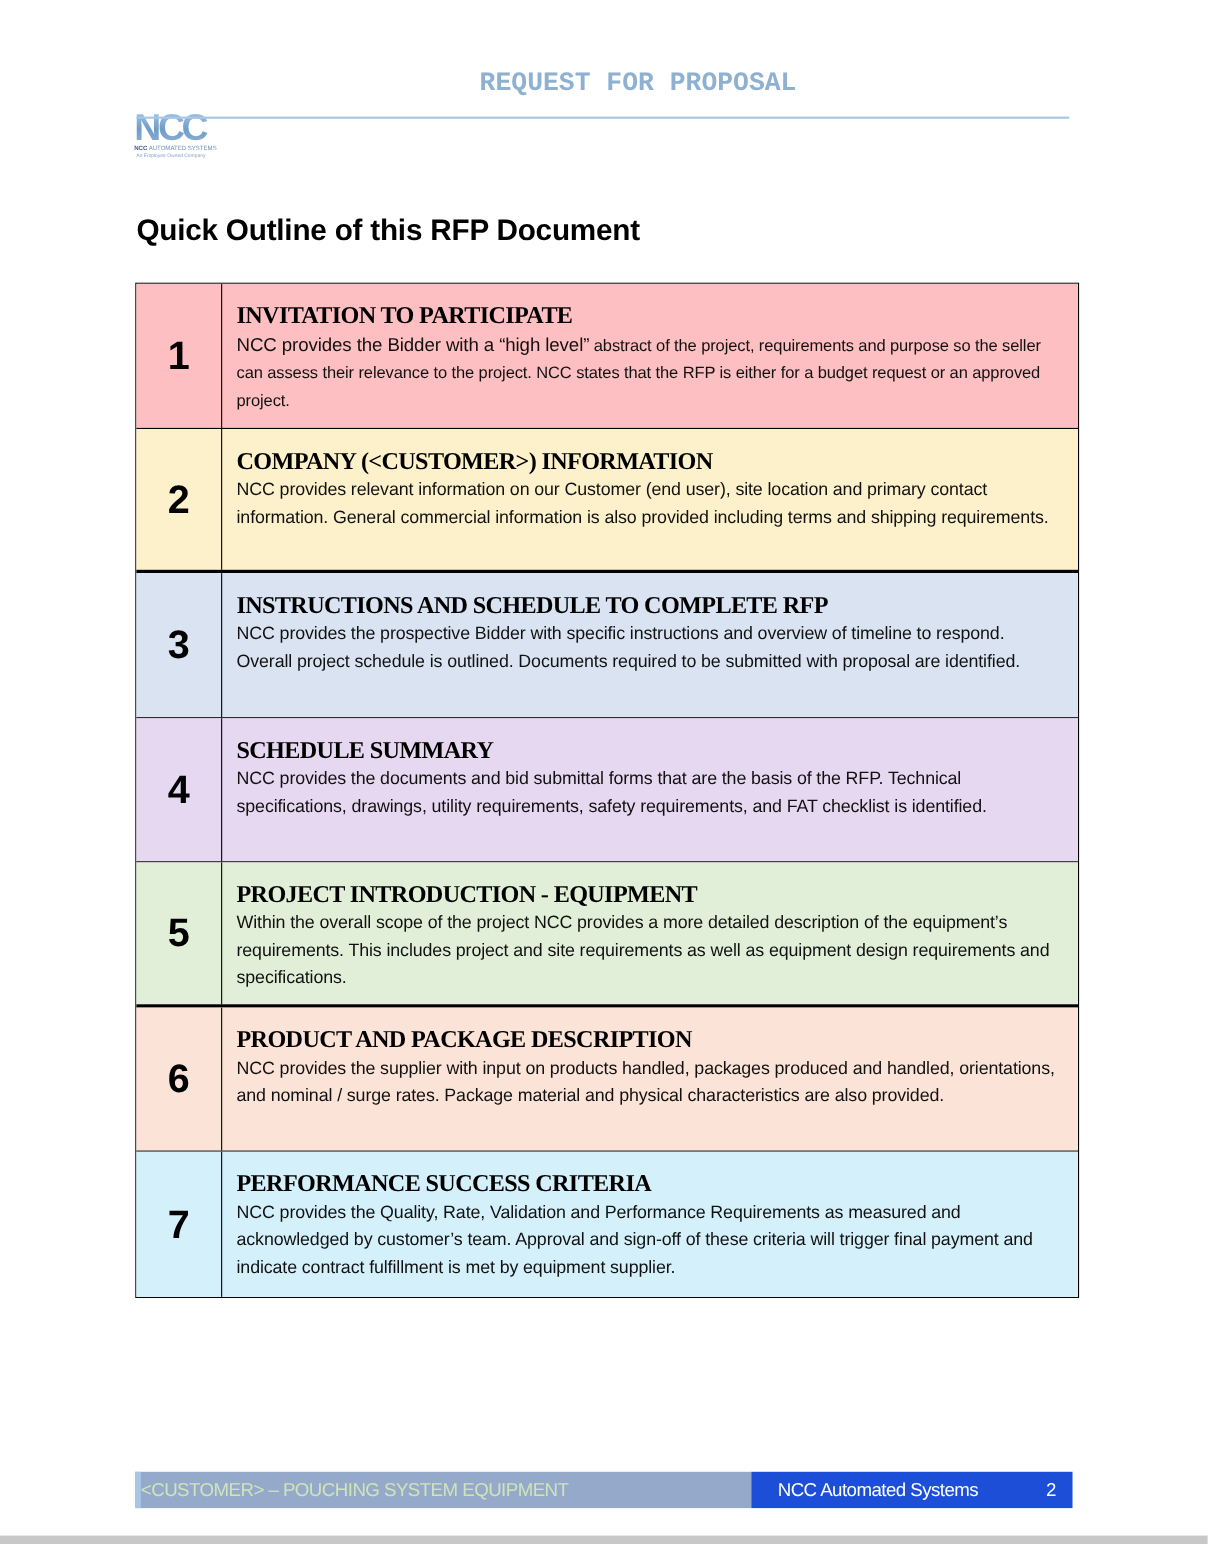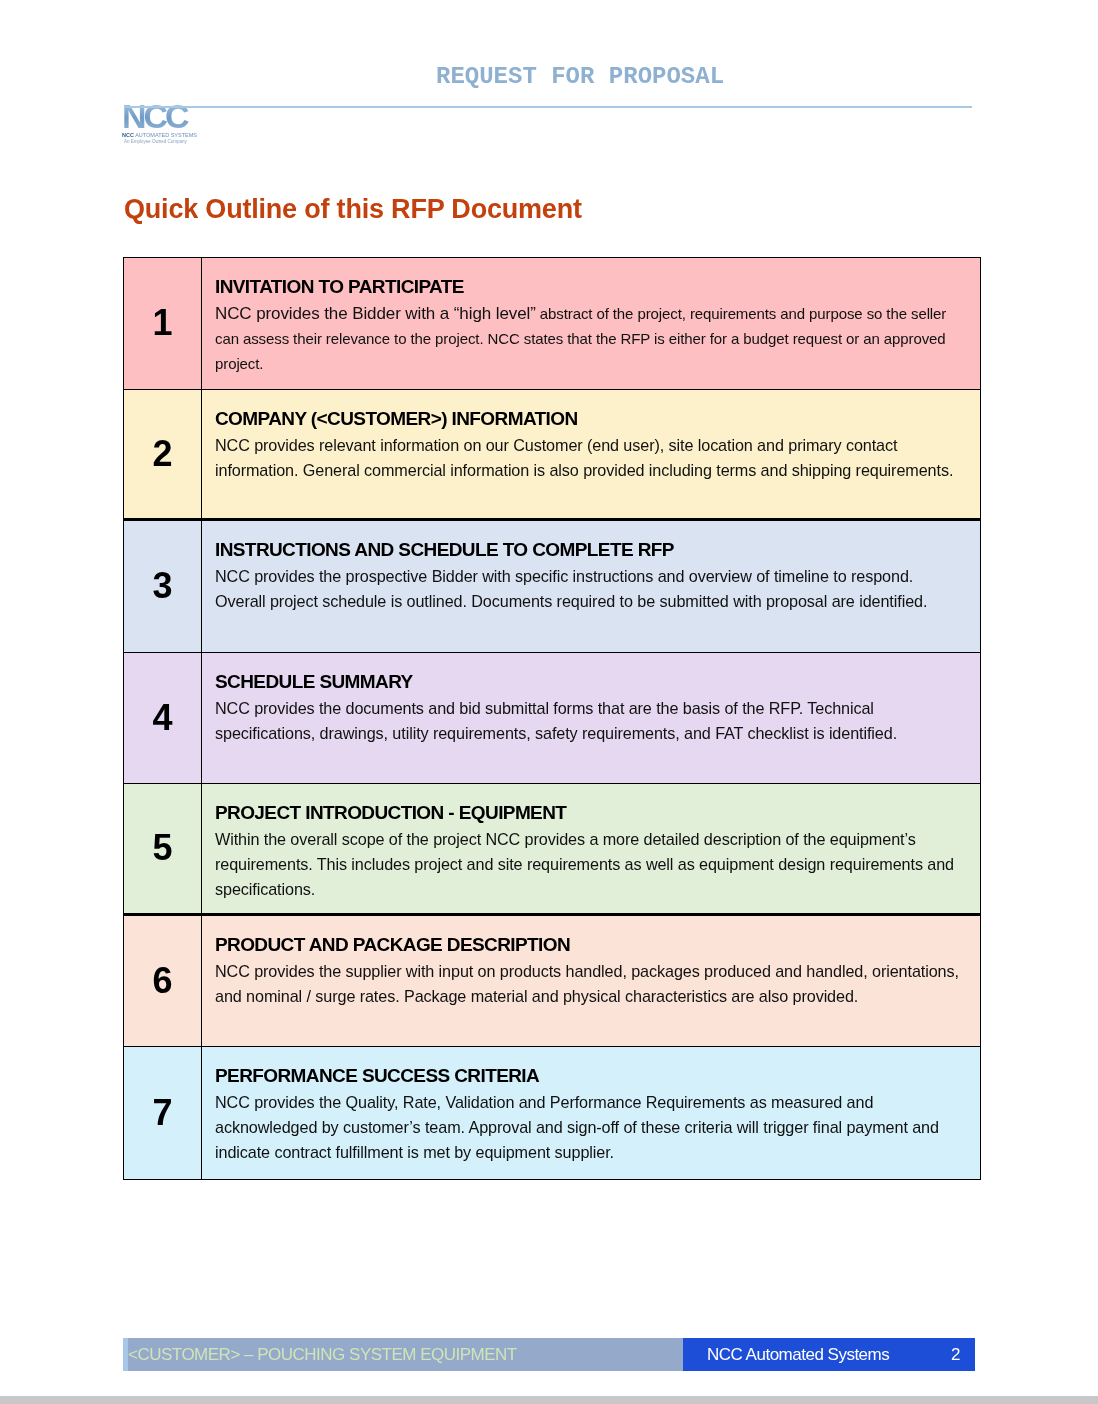--- a/index.html
+++ b/index.html
@@ -77,21 +77,21 @@
       background: #a9c8e6;
     }
 
     
     .doc-title {
       position: absolute;
       left: 124px; top: 194px;
       font-family: "Liberation Sans", sans-serif;
       font-weight: bold;
       font-size: 27px;
-      color: #c2410c;
+      color: #000000;
       white-space: nowrap;
       letter-spacing: -0.2px;
     }
 
     
     .outline {
       position: absolute;
       left: 123px; top: 257px;
       width: 858px;
       border: 1.5px solid #000;
@@ -113,23 +113,23 @@
       font-family: "Liberation Sans", sans-serif;
       font-weight: bold;
       font-size: 36px;
       padding-top: 0px;
     }
     .text-cell {
       flex: 1;
       padding: 15px 14px 0 13px;
     }
     .row-heading {
-      font-family: Liberation Sans, sans-serif;
-      font-weight: bold;
-      font-size: 19px;
+      font-family: Liberation Serif, serif;
+      font-weight: bold;
+      font-size: 22px;
       line-height: 28px;
       letter-spacing: -0.6px;
       white-space: nowrap;
     }
     .row-desc {
       font-family: "Liberation Sans", sans-serif;
       font-size: 16.2px;
       line-height: 25px;
       letter-spacing: -0.1px;
       color: #111;

